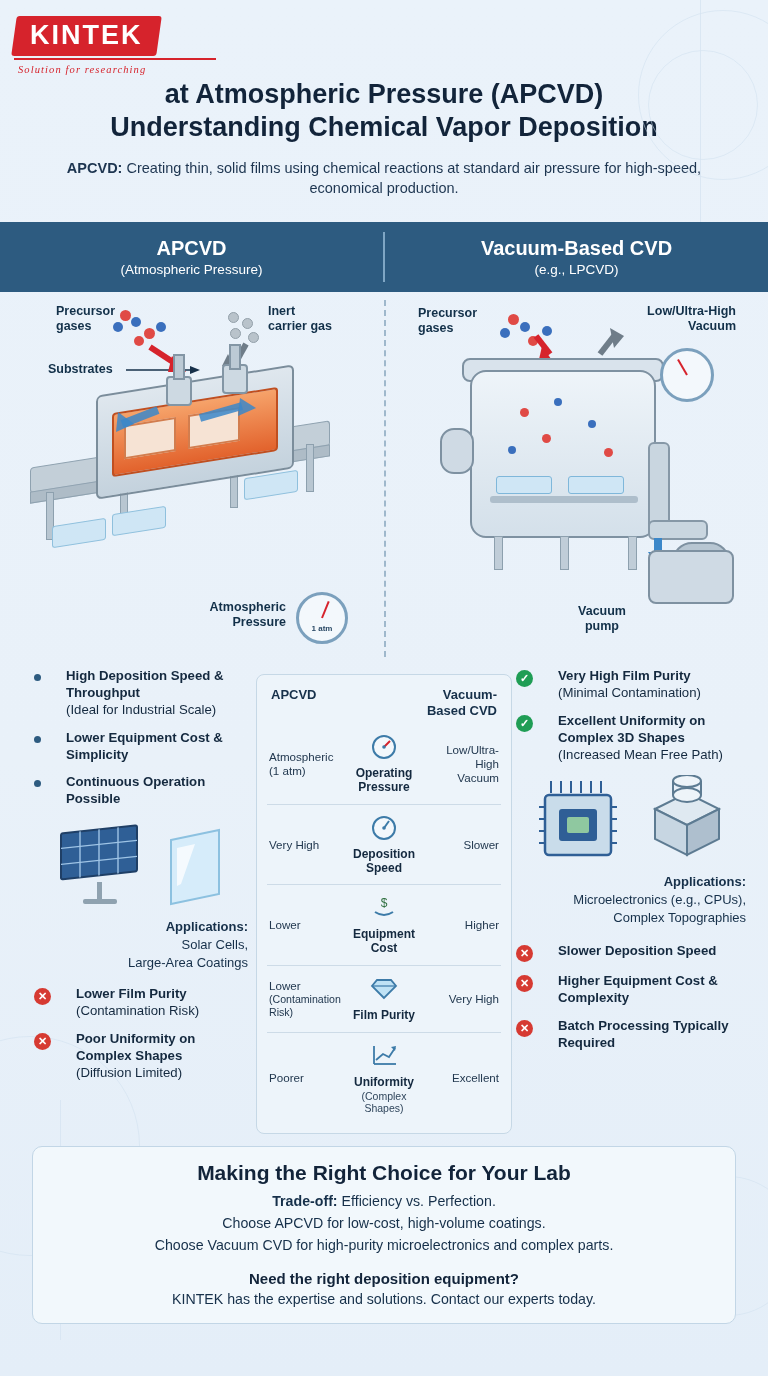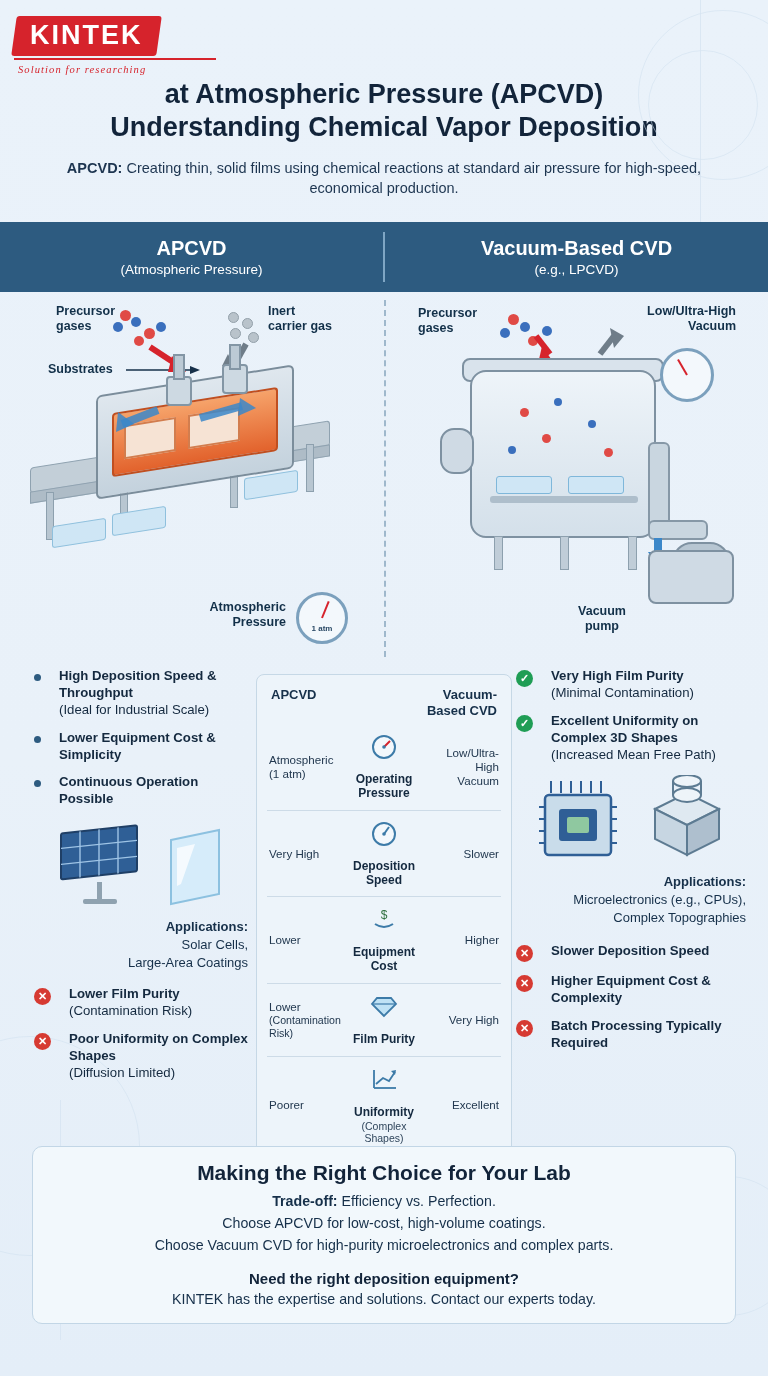--- a/index.html
+++ b/index.html
@@ -173,21 +173,21 @@
   
   .content { position: absolute; top: 668px; left: 0; width: 768px; }
   .col-left { position:absolute; left: 34px; top: 0; width: 214px; }
   .col-right { position:absolute; right: 22px; top: 0; width: 230px; }
   .col-mid {
     position:absolute; left: 256px; top: 6px; width: 256px;
     background:#edf4fa; border:1px solid #c6d8e6; border-radius:8px;
     padding: 12px 10px 10px 10px;
   }
 
-  .bullet { display:flex; gap:18px; margin-bottom: 11px; }
+  .bullet { display:flex; gap:25px; margin-bottom: 11px; }
   .bullet .dot {
     width:7px; height:7px; border-radius:50%; background:#2d5b80;
     margin-top:6px; flex:0 0 auto;
   }
   .bullet .ico {
     width:17px; height:17px; border-radius:50%;
     display:flex; align-items:center; justify-content:center;
     color:#fff; font-size:11px; font-weight:bold; flex:0 0 auto; margin-top:2px;
   }
   .ico.ok { background:#1f9d55; }
@@ -206,21 +206,21 @@
   .cmp-head .h { font-size:13px; font-weight:bold; color:#16304a; line-height:1.2; }
   .cmp-head .h.r { text-align:right; }
   .cmp-row {
     display:flex; align-items:center; justify-content:space-between;
     border-top:1px solid #cddbe7; padding: 9px 2px;
   }
   .cmp-row .side { width:74px; font-size:11.6px; color:#22384f; line-height:1.2; }
   .cmp-row .side.r { text-align:right; }
   .cmp-row .mid { flex:1; text-align:center; }
   .cmp-row .mid .mi { height:26px; display:flex; align-items:center; justify-content:center; }
-  .cmp-row .mid .mt { font-size:12px; font-weight:bold; color:#14293f; line-height:1.15; margin-top:14px; }
+  .cmp-row .mid .mt { font-size:12px; font-weight:bold; color:#14293f; line-height:1.15; margin-top:8px; }
   .cmp-row .mid .ms { font-size:10.5px; font-weight:normal; color:#30465c; }
 
   
   .footer-card {
     position:absolute; left: 32px; right: 32px; top: 1146px;
     background:#f2f8fc; border:1px solid #c2d6e6; border-radius:10px;
     padding: 14px 20px 16px 20px; text-align:center;
   }
   .fc-title { font-size: 21px; font-weight:bold; color:#12243a; }
   .fc-line { font-size: 14.2px; color:#16304a; margin-top: 7px; line-height:1.4; }

